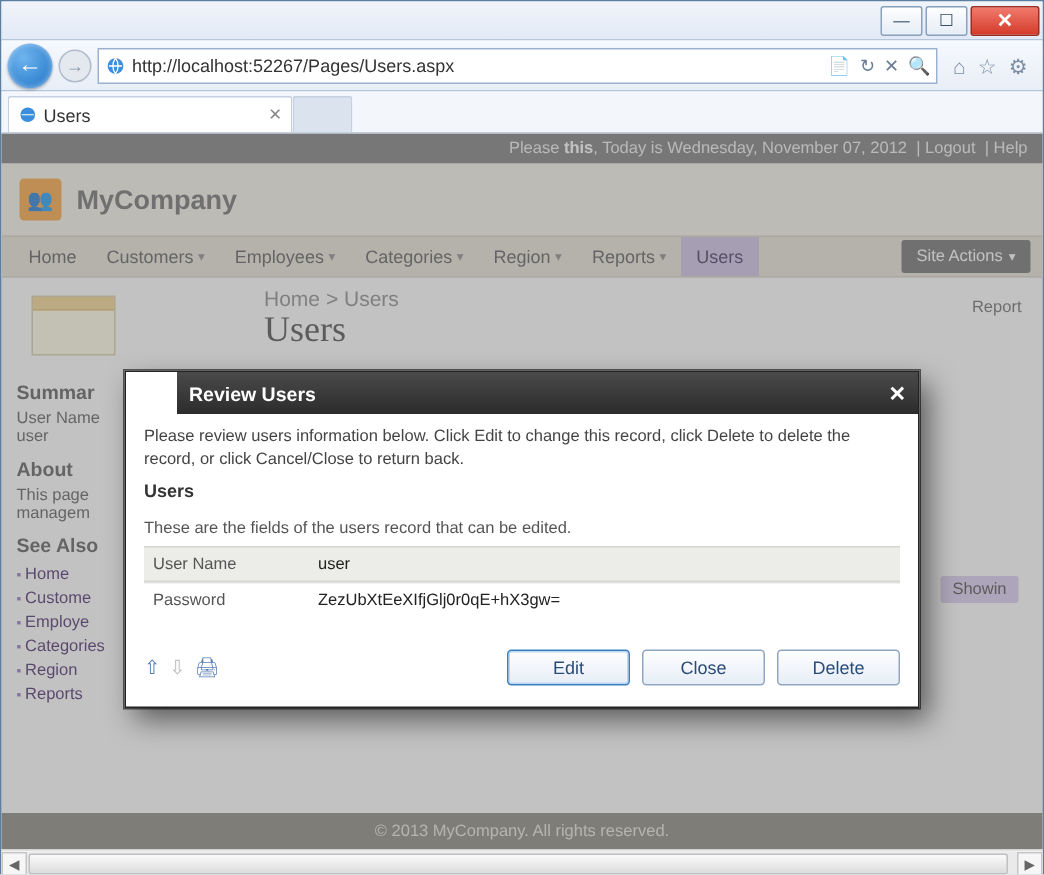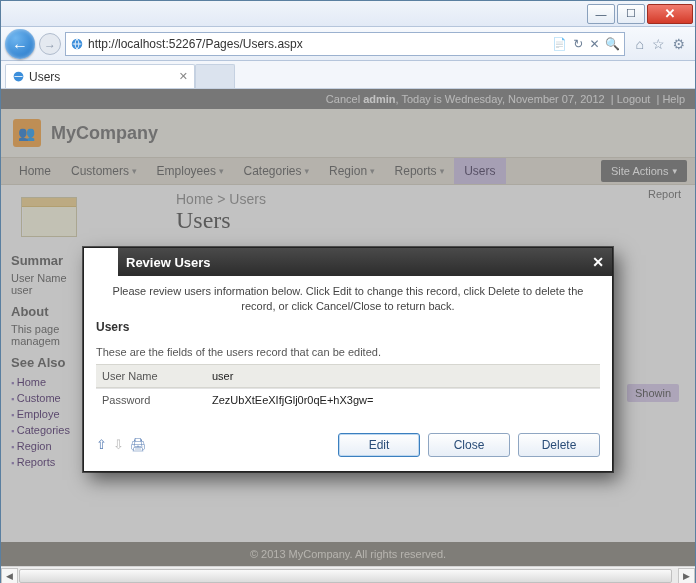--- a/index.html
+++ b/index.html
@@ -53,39 +53,39 @@
   .body-row { display:flex; }
   .sidebar { width:165px; padding:8px 10px; font-size:11px; color:#555; }
   .side-h { font-size:13px; color:#555; margin:8px 0 4px; font-weight:600; }
   .side-list { list-style:none; }
   .side-list li::before { content:"▪ "; color:#8a6fb5; font-size:9px;}
   .side-list li { padding:2px 0; color:#426; }
   .main { flex:1; padding:6px 10px; }
   .crumb { font-size:14px; color:#888; }
   .page-title { font-size:24px; color:#444; font-family: Georgia, serif; }
 
-  .right-strip { width:100px; text-align:right; padding:3px 14px; font-size:11px; color:#666;}
+  .right-strip { width:100px; text-align:right; padding:14px 14px; font-size:11px; color:#666;}
   .showing { position:absolute; right:16px; top:295px; background:#d9cbee; color:#444; padding:3px 8px; font-size:11px; border-radius:2px;}
 
   .preview-thumb { width:56px; height:40px; background:#fffde6; border:1px solid #d4cda6; margin:4px 0 6px 10px; display:inline-block; box-shadow:1px 1px 0 #fff inset;}
   .preview-thumb::before { content:""; display:block; height:8px; background:#f4d38a; border-bottom:1px solid #e2c06a;}
 
   .footer { position:absolute; left:0; right:0; bottom:0; background:#868279; color:#e8e4da; text-align:center; font-size:11px; padding:6px 0; }
 
   .hscroll { height:18px; background:#f0f0f0; border-top:1px solid #d4d4d4; display:flex; align-items:center;}
   .hscroll .arrow { width:17px; height:16px; border:1px solid #c6c6c6; background:#f6f6f6; display:flex; align-items:center; justify-content:center; font-size:9px; color:#666;}
   .hscroll .track { flex:1; height:16px; background:#eaeaea; position:relative; }
   .hscroll .thumb { position:absolute; left:0; top:0; height:14px; width:99%; margin:1px; background:linear-gradient(#fafafa,#dcdcdc); border:1px solid #c0c0c0; border-radius:2px;}
 
   
   .modal { position:absolute; z-index:10; left:82px; top:158px; width:530px; background:#fff; border:1px solid #222; box-shadow: 6px 8px 18px rgba(0,0,0,.55), 0 0 0 1px #555; }
   .modal-titlebar { background:linear-gradient(#4a4a4a,#2c2c2c); color:#fff; padding:6px 8px; font-size:13px; font-weight:bold; display:flex; align-items:flex-end;margin-left:34px; }
   .modal-titlebar .x { margin-left:auto; font-size:14px; cursor:pointer; }
   .modal-body { padding:8px 12px 12px; font-size:11px; color:#444; }
-  .modal-body p { margin-bottom:6px; line-height:1.35;text-align:center; }
+  .modal-body p { margin-bottom:6px; line-height:1.35; }
   .sect-h { font-weight:bold; font-size:12px; color:#333; margin-top:4px; }
   .sect-sub { color:#555; margin:12px 0 6px; }
   .field-row { display:flex; padding:5px 6px; border-top:1px solid #e3e3e3; }
   .field-row.hdr { background:#ecece8; font-weight:normal; color:#555; border-top:1px solid #d6d6d0; border-bottom:1px solid #d6d6d0;}
   .field-label { width:110px; color:#555; }
   .field-val { flex:1; color:#222; }
   .modal-actions { display:flex; align-items:center; padding:10px 12px 14px; gap:8px; }
   .mini-icons { display:flex; gap:6px; color:#5a7fb5; font-size:13px; }
   .modal-actions .spacer { flex:1; }
   .btn { min-width:82px; padding:4px 16px; font-size:12px; background:linear-gradient(#fefefe,#e7eef7); border:1px solid #8fa6c2; border-radius:3px; color:#2a4d78; cursor:pointer; }
@@ -141,21 +141,21 @@
       <span>Users</span>
       <span class="close">✕</span>
     </div>
     <div class="tab tab-empty"></div>
   </div>
 
   <div class="page">
     <div class="content">
 
       <div class="topbar">
-        <span>Cancel </span><b>admin</b><span>, Today is Wednesday, November 07, 2012</span>
+        <span>Please </span><b>this</b><span>, Today is Wednesday, November 07, 2012</span>
         &nbsp;|&nbsp;<a>Logout</a>
         &nbsp;|&nbsp;<a>Help</a>
       </div>
 
       <div class="brand">
         <div class="brand-logo">👥</div>
         <div class="brand-name">MyCompany</div>
       </div>
 
       <div class="menu">

